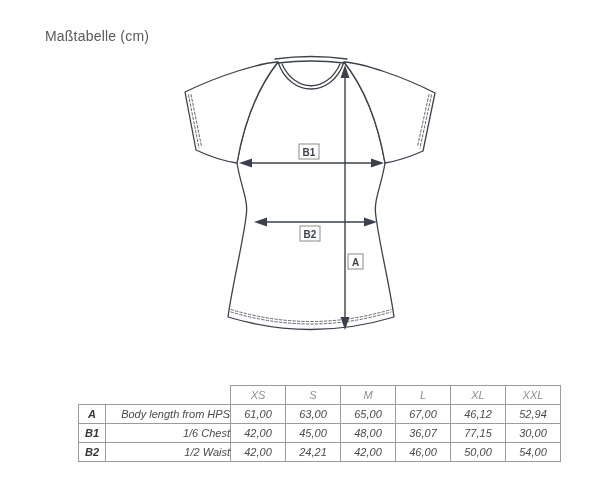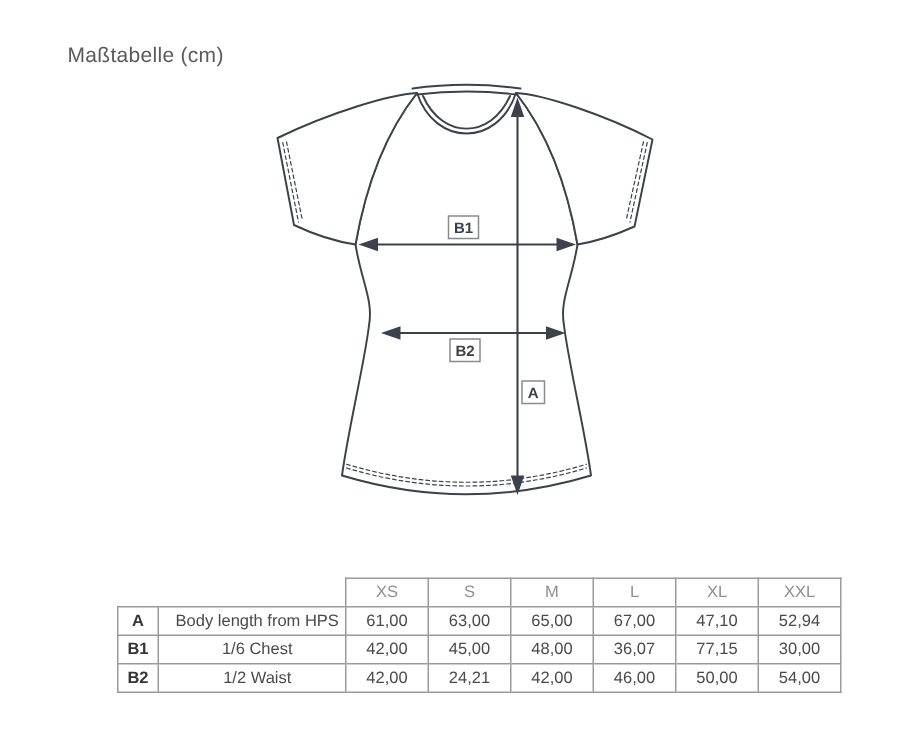--- a/index.html
+++ b/index.html
@@ -42,34 +42,35 @@
     color: #4a4a4a;
   }
   table.size-table td, table.size-table th {
     border: 1px solid #9b9b9b;
     height: 18px;
     padding: 0;
     text-align: center;
     vertical-align: middle;
     font-weight: normal;
     background: #ffffff;
+    font-style: italic;
   }
   table.size-table td.blank {
     border: none;
     background: transparent;
   }
   table.size-table th.size-head {
     color: #8f8f8f;
   }
   table.size-table td.key-cell {
     font-weight: bold;
     color: #353535;
   }
   table.size-table td.label-cell {
-    text-align: center;
+    text-align: right;
     padding-left: 7px;
   }
 </style>
 </head>
 <body>
 
 <div class="stage">
 
   <div class="page-title">Maßtabelle (cm)</div>
 
@@ -155,21 +156,21 @@
         <th class="size-head">XL</th>
         <th class="size-head">XXL</th>
       </tr>
       <tr>
         <td class="key-cell">A</td>
         <td class="label-cell">Body length from HPS</td>
         <td>61,00</td>
         <td>63,00</td>
         <td>65,00</td>
         <td>67,00</td>
-        <td>47,10</td>
+        <td>46,12</td>
         <td>52,94</td>
       </tr>
       <tr>
         <td class="key-cell">B1</td>
         <td class="label-cell">1/6 Chest</td>
         <td>42,00</td>
         <td>45,00</td>
         <td>48,00</td>
         <td>36,07</td>
         <td>77,15</td>

